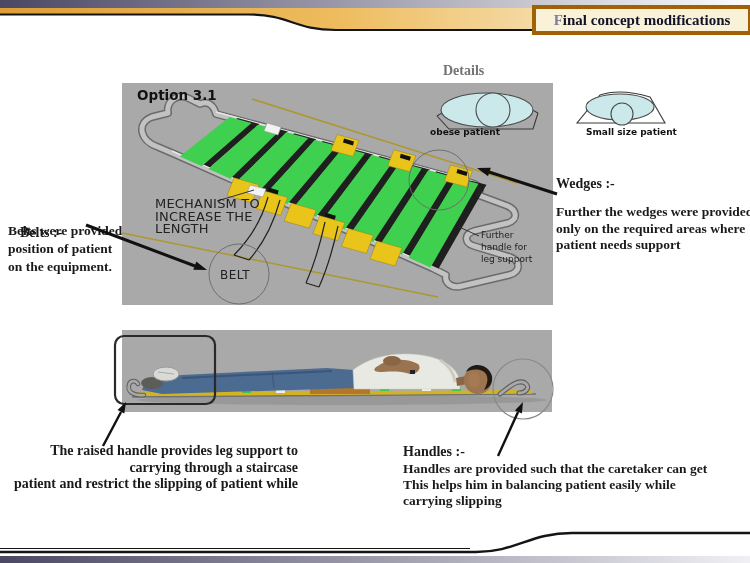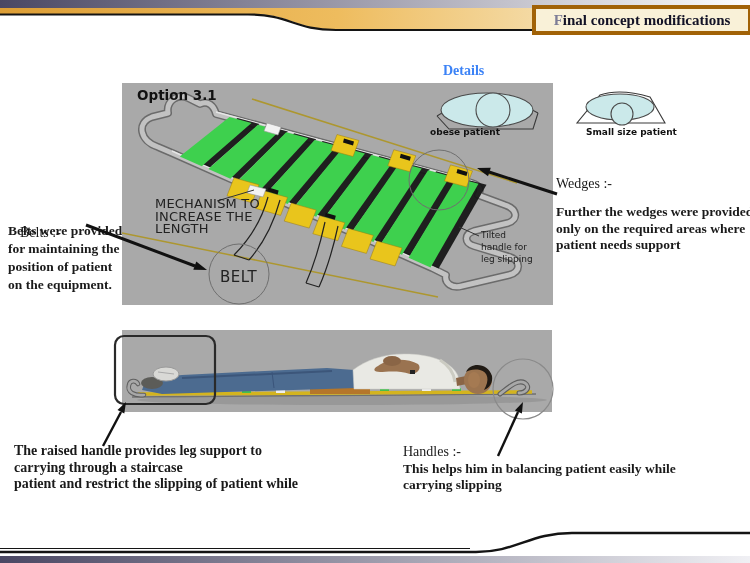--- a/index.html
+++ b/index.html
@@ -8,39 +8,39 @@
   
   .top-bar{position:absolute;left:0;top:0;width:750px;height:8px;
            background:linear-gradient(to right,var(--bar_dark),#fdfdfd);}
   .header-svg{position:absolute;left:0;top:0;}
   .slide-title{position:absolute;left:532px;top:5px;width:212px;height:22px;
                background:var(--title_bg);border:4px solid #a16207;
                font-weight:bold;font-size:15px;line-height:22px;text-align:center;
                color:#121226;}
   .slide-title::first-letter{color:#7d7d97;}
   
-  .h-serif{position:absolute;font-weight:normal;font-size:14px;color:#1a1a1a;white-space:nowrap;text-align:center;}
+  .h-serif{position:absolute;font-weight:bold;font-size:14px;color:#1a1a1a;white-space:nowrap;text-align:center;}
   .p-serif{position:absolute;font-weight:bold;font-size:13.5px;color:#1a1a1a;}
   .p-serif div{white-space:nowrap;}
   .belts-head{left:20px;top:197px;margin-top:28px;}
   .belts-body{left:8px;top:222px;line-height:18px;}
   .wedges-head{left:556px;top:176px;}
   .wedges-body{left:556px;top:204px;line-height:16.5px;}
-  .stair-body{left:14px;top:443px;line-height:16.5px;font-size:14px;}
+  .stair-body{left:14px;top:443px;line-height:16.5px;font-size:14px;text-align:right;}
   .handles-head{left:403px;top:444px;}
   .handles-body{left:403px;top:461px;line-height:16px;}
-  .details-head{position:absolute;left:443px;top:63px;font-weight:600;font-size:14px;color:#3b82f6;}
+  .details-head{position:absolute;left:443px;top:63px;font-weight:600;font-size:14px;color:#737373;}
   
   .panel1{position:absolute;left:122px;top:83px;width:431px;height:222px;background:var(--panel_gray);}
   .panel2{position:absolute;left:122px;top:330px;width:430px;height:82px;background:var(--panel_gray);}
   .option-label{position:absolute;left:15px;top:4px;font-family:"DejaVu Sans",sans-serif;
                 font-weight:bold;font-size:13.5px;color:#111;}
   .mini-label{position:absolute;font-family:"DejaVu Sans",sans-serif;color:#222;}
   .mech-label{left:33px;top:115px;font-size:13px;line-height:12.5px;letter-spacing:.2px;}
-  .belt-label{left:98px;top:185px;font-size:15px;letter-spacing:.5px;}
+  .belt-label{left:98px;top:185px;font-size:12px;letter-spacing:.5px;}
   .tilt-label{left:359px;top:146px;font-size:9px;line-height:12px;}
   
   .diagram{position:absolute;}
   .diag-obese{left:430px;top:82px;}
   .diag-small{left:572px;top:90px;}
   .diag-label{position:absolute;text-align:left;font-family:"DejaVu Sans",sans-serif;
               font-weight:bold;font-size:9px;color:#111;}
   .obese-label{left:430px;top:127px;width:116px;}
   .small-label{left:572px;top:127px;width:100px;margin-left:14px;}
   
@@ -82,21 +82,20 @@
       </linearGradient>
     </defs>
     <path d="M0,8 L750,8 L750,29.5 L336,29.5 C294,29.5 292,14 250,14 L0,14 Z" fill="url(#goldGrad)"></path>
     <path d="M0,14.5 L248,14.5 C290,14.5 294,30 336,30 L750,30" fill="none" stroke="#141414" stroke-width="2.2"></path>
   </svg>
   <div class="slide-title">Final concept modifications</div>
 
   <div class="h-serif belts-head">Belts :-</div>
   <div class="p-serif belts-body">
     <div>Belts were provided</div>
-    <div>for maintaining the</div>
     <div>position of patient</div>
     <div>on the equipment.</div>
   </div>
 
   <div class="h-serif wedges-head">Wedges :-</div>
   <div class="p-serif wedges-body">
     <div>Further the wedges were provided</div>
     <div>only on the required areas where</div>
     <div>patient needs support</div>
   </div>
@@ -176,23 +175,23 @@
       <path class="pointer" d="M357,153 L337,144"></path>
     </svg>
     <div class="option-label">Option 3.1</div>
     <div class="mini-label mech-label">
       <div>MECHANISM TO</div>
       <div>INCREASE THE</div>
       <div>LENGTH</div>
     </div>
     <div class="mini-label belt-label">BELT</div>
     <div class="mini-label tilt-label">
-      <div>Tilted</div>
+      <div>Further</div>
       <div>handle for</div>
-      <div>leg slipping</div>
+      <div>leg support</div>
     </div>
   </div>
 
   <svg class="diagram diag-obese" width="116" height="60" viewBox="0 0 116 60">
     <path class="diag-line" d="M7,34 Q57,2 108,31"></path>
     <path class="diag-line" d="M7,34 L19,47 L103,47 L108,31"></path>
     <ellipse class="blue-part" cx="57" cy="28" rx="46" ry="17"></ellipse>
     <circle class="blue-part" cx="63" cy="28" r="17"></circle>
   </svg>
   <div class="diag-label obese-label">obese patient</div>
@@ -250,20 +249,21 @@
   </div>
 
   <div class="p-serif stair-body">
     <div>The raised handle provides leg support to</div>
     <div>carrying through a staircase</div>
     <div>patient and restrict the slipping of patient while</div>
   </div>
 
   <div class="h-serif handles-head">Handles :-</div>
   <div class="p-serif handles-body">
+    <div>Handles are provided such that the caretaker can get</div>
     <div>This helps him in balancing patient easily while</div>
     <div>carrying slipping</div>
   </div>
 
   <svg class="overlay" width="750" height="563" viewBox="0 0 750 563">
 
     <g>
       <path d="M0,548.5 L470,548.5" stroke="#141414" stroke-width="1" fill="none"></path>
       <path d="M0,552 L476,552 C516,552 530,533 572,533 L750,533" stroke="#141414" stroke-width="2.4" fill="none"></path>
     </g>

